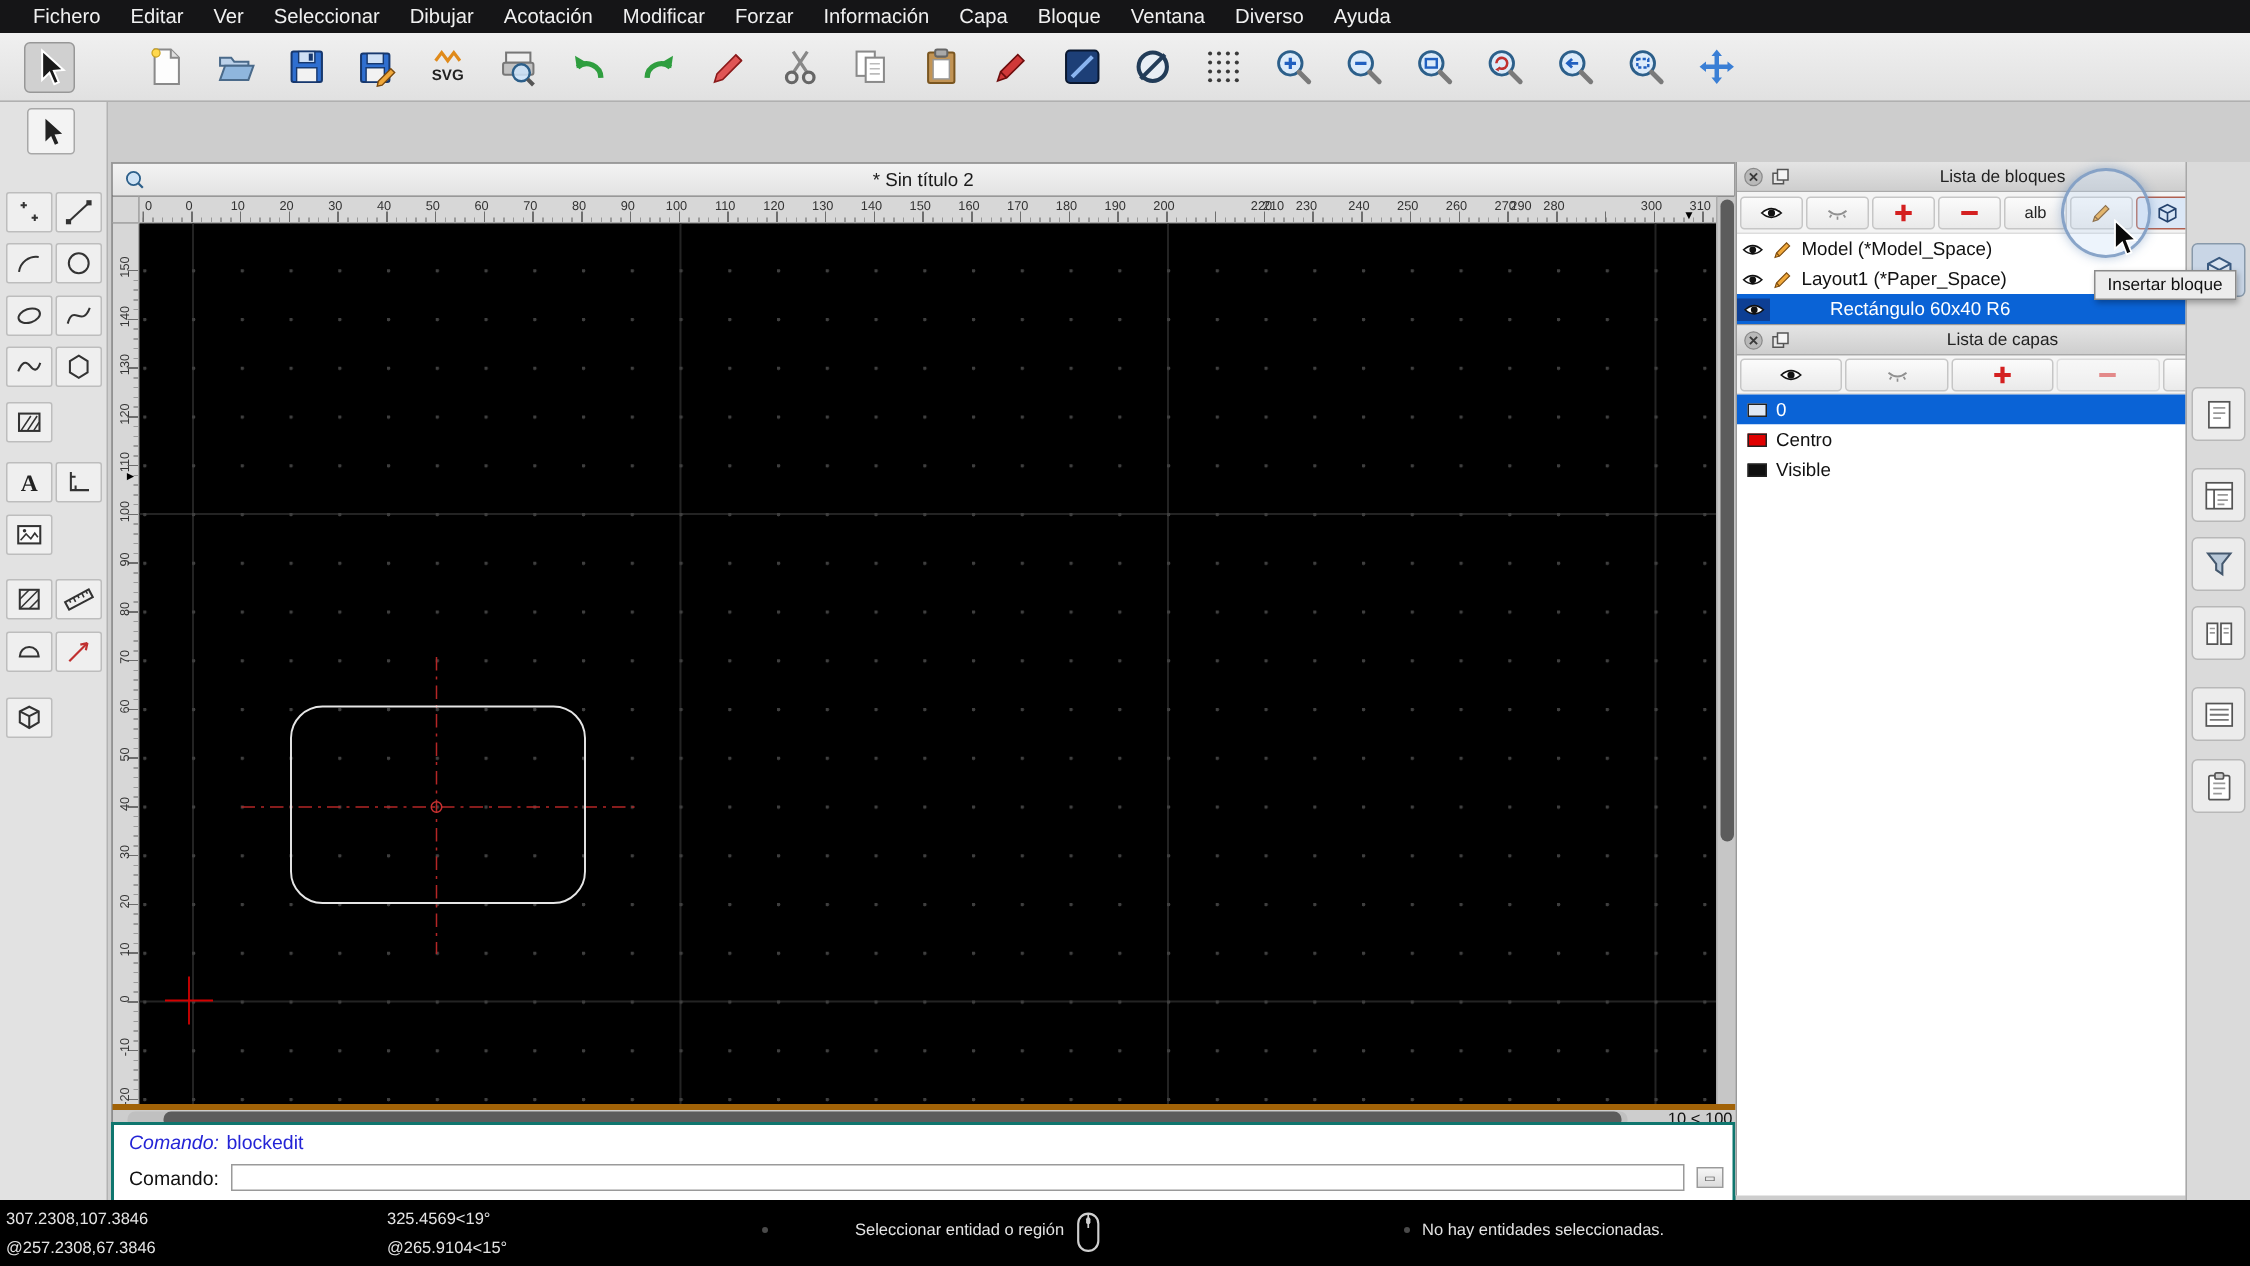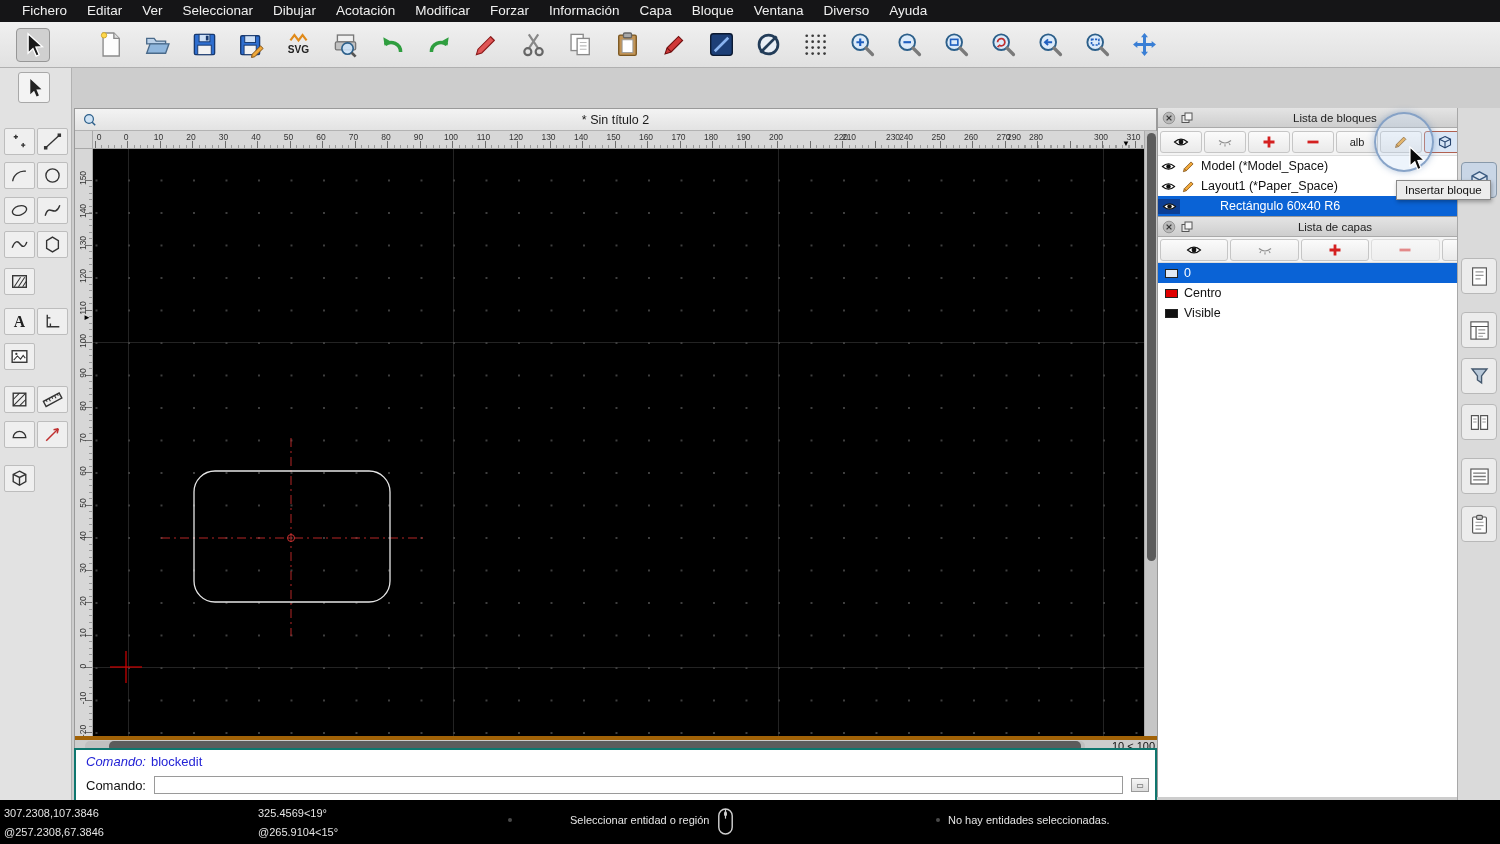--- a/index.html
+++ b/index.html
@@ -558,21 +558,21 @@
         <span class="rlab" style="left: 455.5px;">130</span>
         <span class="rlab" style="left: 488px;">140</span>
         <span class="rlab" style="left: 520.5px;">150</span>
         <span class="rlab" style="left: 553px;">160</span>
         <span class="rlab" style="left: 585.5px;">170</span>
         <span class="rlab" style="left: 618px;">180</span>
         <span class="rlab" style="left: 650.5px;">190</span>
         <span class="rlab" style="left: 683px;">200</span>
         <span class="rlab" style="left: 756px;">210</span>
         <span class="rlab" style="left: 748px;">220</span>
-        <span class="rlab" style="left: 800px;">230</span>
+        <span class="rlab" style="left: 778px;">230</span>
         <span class="rlab" style="left: 813px;">240</span>
         <span class="rlab" style="left: 845.5px;">250</span>
         <span class="rlab" style="left: 878px;">260</span>
         <span class="rlab" style="left: 910.5px;">270</span>
         <span class="rlab" style="left: 943px;">280</span>
         <span class="rlab" style="left: 921px;">290</span>
         <span class="rlab" style="left: 1008px;">300</span>
         <span class="rlab" style="left: 1040.5px;">310</span>
       </div>
     <div id="ruler-left">

